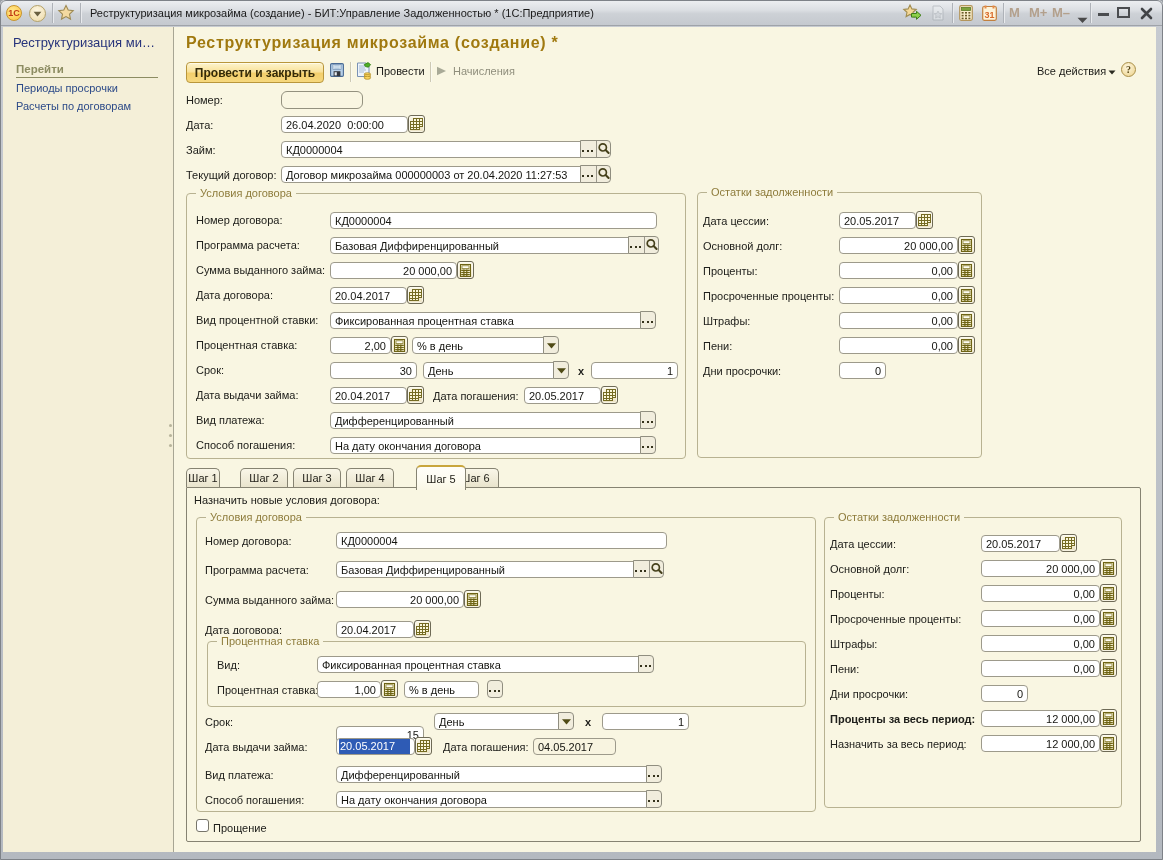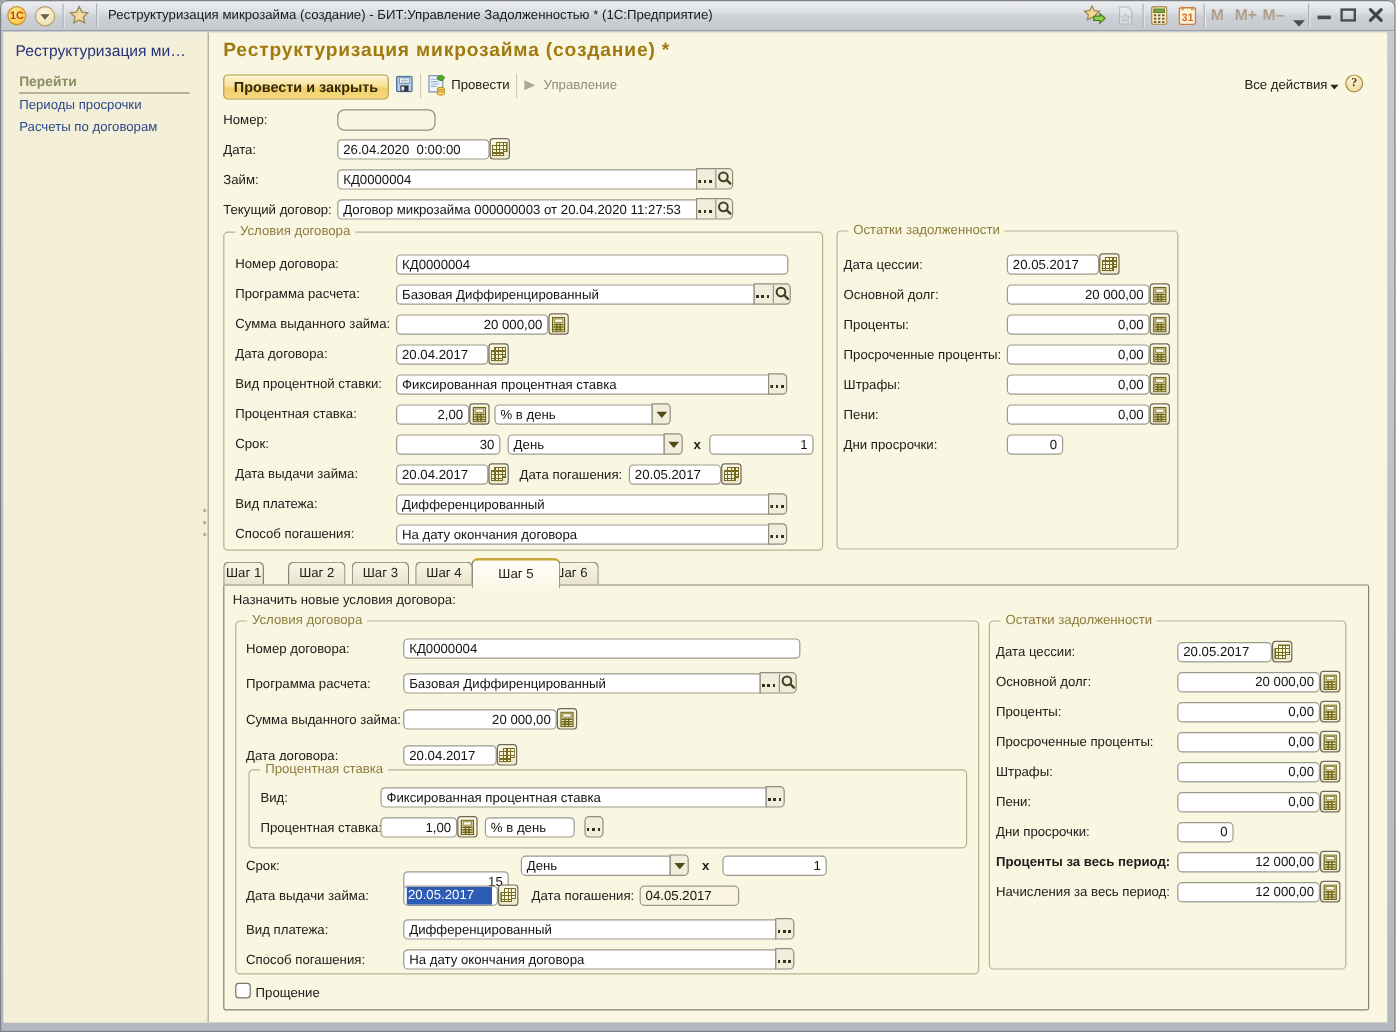--- a/index.html
+++ b/index.html
@@ -105,21 +105,21 @@
           <ellipse cx="11.4" cy="12.2" rx="3.2" ry="1.5" fill="#fbd55e"></ellipse>
           <ellipse cx="11.4" cy="14" rx="3.2" ry="1.5" fill="#fbd55e"></ellipse>
           <ellipse cx="11.4" cy="15.8" rx="3.2" ry="1.5" fill="#fbd55e"></ellipse>
         </g>
       </svg></div>
 <div class="lbl" style="left:376px;top:64px;">Провести</div>
 <div style="position:absolute;left:430px;top:62px;width:1px;height:20px;background:#cdc9b4;box-shadow:1px 0 0 #fbfaf0"></div>
 <div style="position:absolute;left:436px;top:66px;width:11px;height:10px;line-height:0"><svg width="11" height="10" viewBox="0 0 11 10">
         <path d="M1 0.8l9 4.2-9 4.2z" fill="#a9aa97"></path>
       </svg></div>
-<div class="lbl" style="left:453px;top:64px;color:#8f8e7c">Управление</div>
+<div class="lbl" style="left:453px;top:64px;color:#8f8e7c">Начисления</div>
 <div class="lbl" style="left:1037px;top:64px;">Все действия</div>
 <div style="position:absolute;left:1108px;top:70px;line-height:0"><svg width="8" height="5" viewBox="0 0 8 5">
         <path d="M0.5 0.6h7L4 4.6z" fill="#2a2a20"></path>
       </svg></div>
 <div style="position:absolute;left:1121px;top:62px;width:15px;height:15px;border-radius:50%;background:radial-gradient(circle at 42% 32%,#fdf6dd,#edd28b);border:1px solid #a98f47;display:flex;align-items:center;justify-content:center;font:bold 10px 'Liberation Serif',serif;color:#4f3f0e">?</div>
 <div class="lbl" style="left:186px;top:93px;">Номер:</div>
 <div class="inp" style="left:281px;top:91px;width:82px;height:18px;border-radius:6px;border-color:#93917f;background:transparent"></div>
 <div class="lbl" style="left:186px;top:118px;">Дата:</div>
 <div class="inp" style="left:281px;top:116px;width:127px;height:17px;">26.04.2020&nbsp; 0:00:00</div>
 <div class="btn" style="left:408px;top:115px;width:17px;height:18px">
@@ -356,21 +356,21 @@
 <path d="M2.2 6.4h8.6M2.2 8.5h8.6M2.2 10.6h8.6"></path>
 <path d="M4.9 5.6v6.4M7.8 5.6v6.4"></path>
 </g>
 </svg>
     </div>
 <div class="inp num" style="left:839px;top:362px;width:47px;height:17px;border-radius:4px">0</div>
 <div class="tab" style="left:186px;top:468px;width:34px;height:19px">Шаг 1</div>
 <div class="tab" style="left:240px;top:468px;width:48px;height:19px">Шаг 2</div>
 <div class="tab" style="left:293px;top:468px;width:48px;height:19px">Шаг 3</div>
 <div class="tab" style="left:346px;top:468px;width:48px;height:19px">Шаг 4</div>
-<div class="tab" style="left:393px;top:465px;width:74px;height:25px;background:linear-gradient(#fffef9 0%,#fdfbf0 60%,#faf7e6 100%);border-color:#868372;border-top:2px solid #c9a63d;z-index:5">Шаг 5</div>
+<div class="tab" style="left:416px;top:465px;width:50px;height:25px;background:linear-gradient(#fffef9 0%,#fdfbf0 60%,#faf7e6 100%);border-color:#868372;border-top:2px solid #c9a63d;z-index:5">Шаг 5</div>
 <div class="tab" style="left:451px;top:468px;width:48px;height:19px">Шаг 6</div>
 <div style="position:absolute;left:186px;top:487px;width:955px;height:355px;border:1px solid #868372;border-radius:0 2px 2px 2px"></div>
 <div class="lbl" style="left:194px;top:493px;">Назначить новые условия договора:</div>
 <div class="grp" style="left:196px;top:517px;width:620px;height:295px">
       <div class="gt">Условия договора</div>
     </div>
 <div class="lbl" style="left:205px;top:534px;">Номер договора:</div>
 <div class="inp" style="left:336px;top:532px;width:331px;height:17px;">КД0000004</div>
 <div class="lbl" style="left:205px;top:563px;">Программа расчета:</div>
 <div class="inp" style="left:336px;top:561px;width:298px;height:17px;border-top-right-radius:0;border-bottom-right-radius:0">Базовая Диффиренцированный</div>
@@ -492,21 +492,21 @@
       <div class="gt">Остатки задолженности</div>
     </div>
 <div class="lbl" style="left:830px;top:537px;">Дата цессии:</div>
 <div class="lbl" style="left:830px;top:562px;">Основной долг:</div>
 <div class="lbl" style="left:830px;top:587px;">Проценты:</div>
 <div class="lbl" style="left:830px;top:612px;">Просроченные проценты:</div>
 <div class="lbl" style="left:830px;top:637px;">Штрафы:</div>
 <div class="lbl" style="left:830px;top:662px;">Пени:</div>
 <div class="lbl" style="left:830px;top:687px;">Дни просрочки:</div>
 <div class="lbl" style="left:830px;top:712px;font-weight:bold;">Проценты за весь период:</div>
-<div class="lbl" style="left:830px;top:737px;">Начисления за весь период:</div>
+<div class="lbl" style="left:830px;top:737px;">Назначить за весь период:</div>
 <div class="inp" style="left:981px;top:535px;width:79px;height:17px;">20.05.2017</div>
 <div class="btn" style="left:1060px;top:534px;width:17px;height:18px">
       <svg width="13" height="13" viewBox="0 0 13 13" shape-rendering="crispEdges">
 <rect x="3.5" y="0.5" width="9" height="8" fill="#fbf7da" stroke="#756b22" stroke-width="1"></rect>
 <path d="M4 3.5h8M4 6.5h8" stroke="#756b22" stroke-width="1" fill="none"></path>
 <path d="M6.5 1v7M9.5 1v7" stroke="#756b22" stroke-width="1" fill="none"></path>
 <rect x="0.5" y="3.5" width="9" height="8" fill="#fbf7da" stroke="#756b22" stroke-width="1"></rect>
 <path d="M1 6.5h8M1 9.5h8" stroke="#756b22" stroke-width="1" fill="none"></path>
 <path d="M3.5 4v7M6.5 4v7" stroke="#756b22" stroke-width="1" fill="none"></path>
 </svg>

